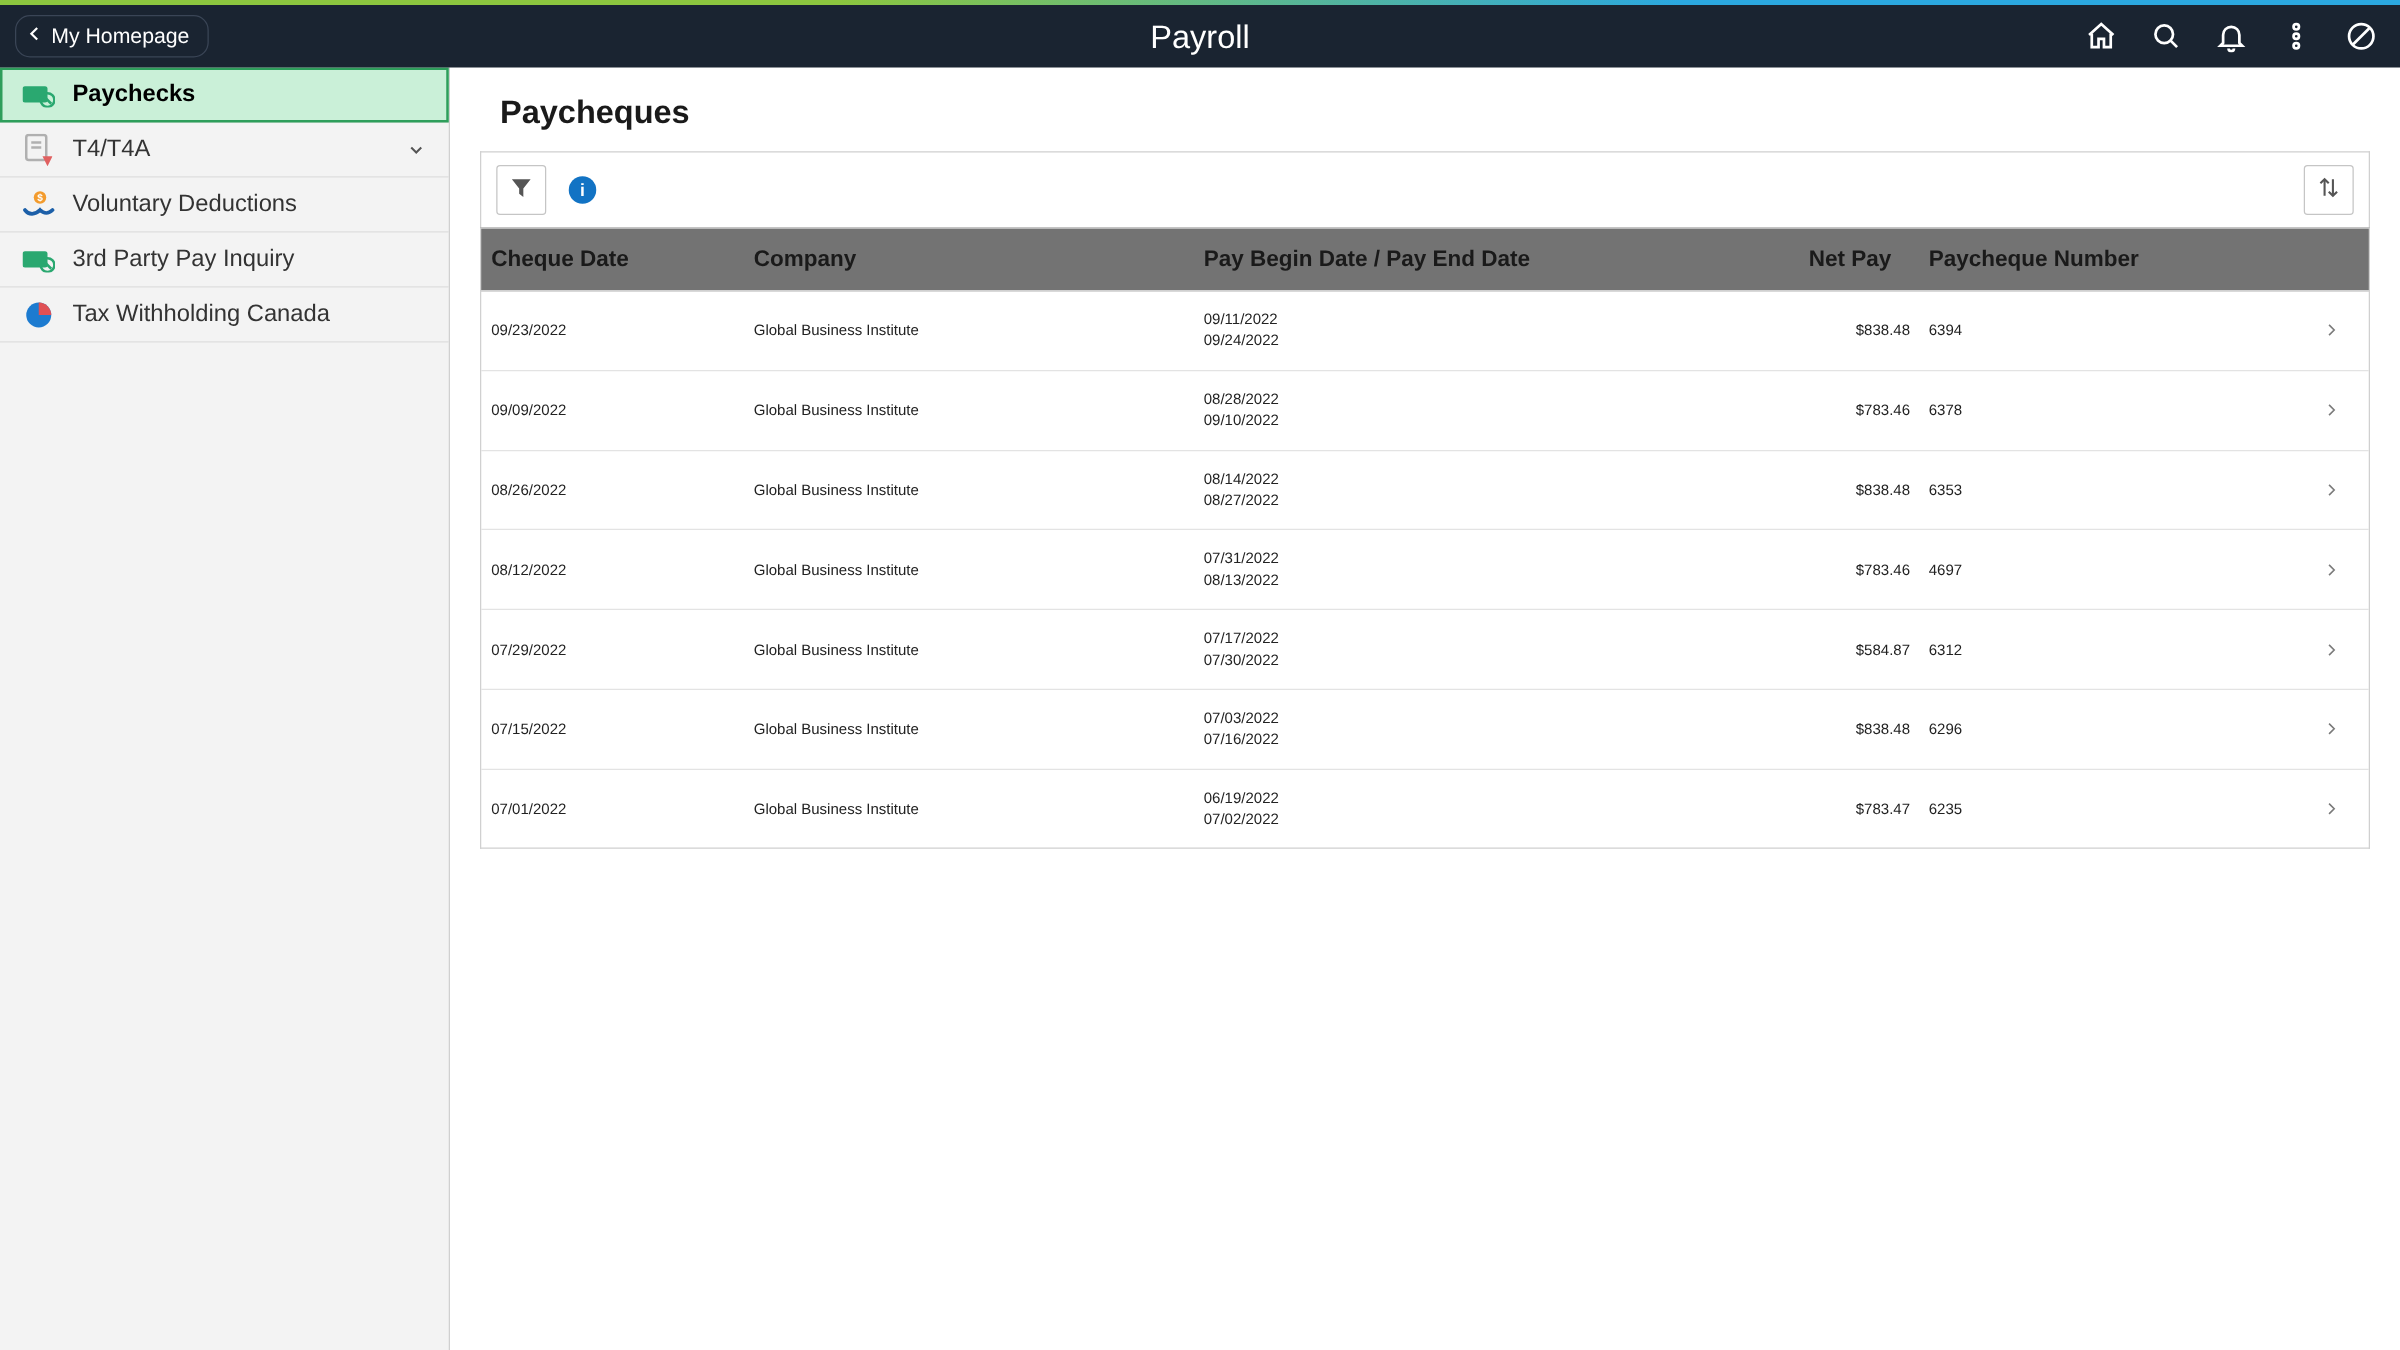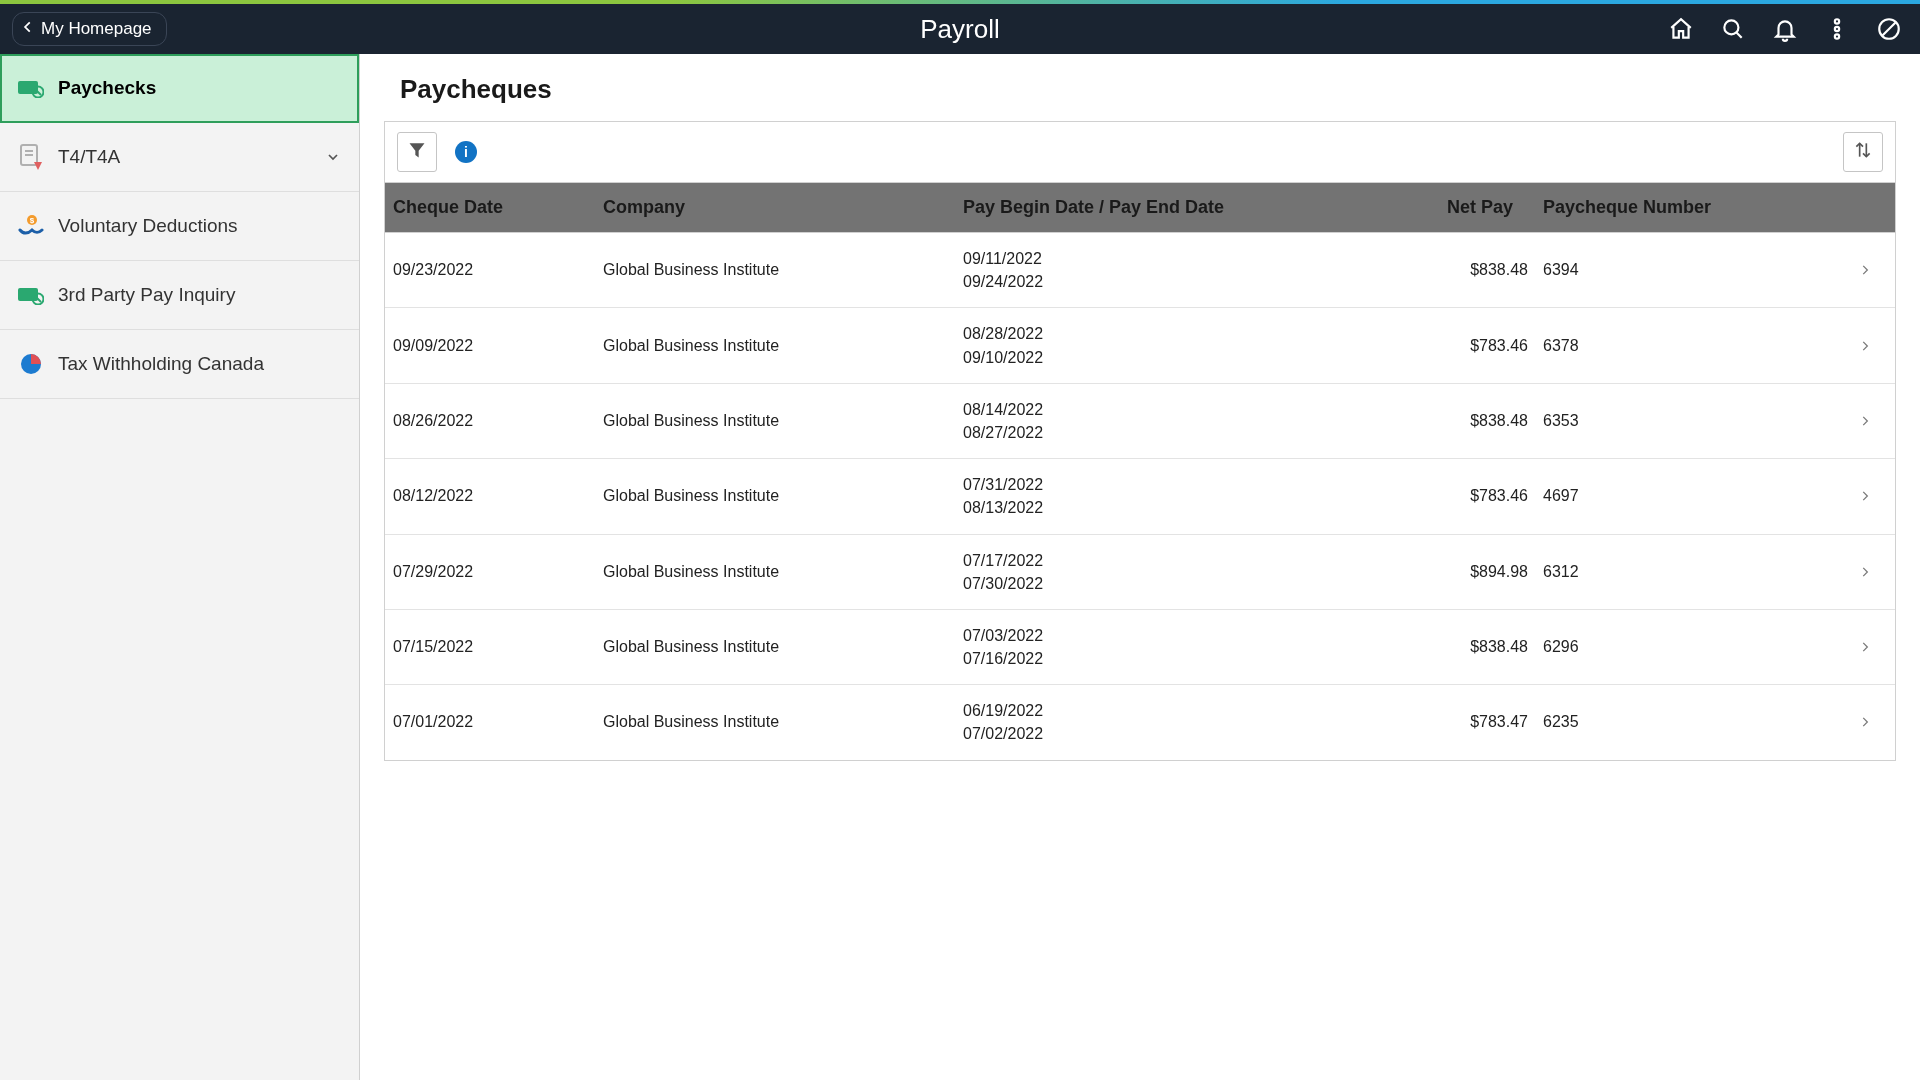--- a/index.html
+++ b/index.html
@@ -26,21 +26,21 @@
   .hdr-icons { margin-left:auto; display:flex; align-items:center; gap:26px; padding-right:10px; }
   .hdr-icons .icn { width:26px; height:26px; display:flex; align-items:center; justify-content:center; cursor:pointer; }
   .hdr-icons svg { width:26px; height:26px; stroke:#fff; fill:none; stroke-width:2; }
 
   .body { display:flex; height:calc(1080px - 54px); }
 
   
   .sidebar { width:360px; border-right:1px solid #d0d0d0; background:#f3f3f3; }
   .nav-item {
     display:flex; align-items:center; gap:14px;
-    padding:0 18px; height:69px;
+    padding:0 18px; height:44px;
     border-bottom:1px solid #dedede; font-size:19px; color:#333;
     cursor:pointer;
   }
   .nav-item.active {
     background:#caf0d8;
     outline:2px solid #2e9e5b;
     outline-offset:-2px;
     font-weight:700; color:#000;
   }
   .nav-item .nav-icn { width:26px; height:26px; display:flex; align-items:center; justify-content:center; flex-shrink:0;}
@@ -71,21 +71,21 @@
     font-weight:700; font-size:18px;
     padding:14px 0 14px 8px;
   }
   .table-body { border:1px solid #d0d0d0; border-top:none; }
   .row {
     display:grid;
     grid-template-columns: 210px 360px 400px 180px 1fr 60px;
     align-items:center;
     border-bottom:1px solid #e3e3e3;
     padding:14px 0 14px 8px;
-    font-size:16px; color:#222;
+    font-size:12px; color:#222;
     cursor:pointer;
   }
   .row:last-child{ border-bottom:none; }
   .dates-stack { line-height:1.45; }
   .net { text-align:right; padding-right:15px; }
   .row-chev { display:flex; align-items:center; justify-content:center; }
   .row-chev svg{ width:14px; height:14px; stroke:#7a7a7a; fill:none; stroke-width:2.2; }
 
   .th-net { text-align:right; padding-right:30px; }
 </style>
@@ -283,21 +283,21 @@
           <div class="row-chev">
             <svg viewBox="0 0 24 24">
               <polyline points="9 5 16 12 9 19"></polyline>
             </svg>
           </div>
         </div>
         <div class="row">
           <div>07/29/2022</div>
           <div>Global Business Institute</div>
           <div class="dates-stack">07/17/2022<br>07/30/2022</div>
-          <div class="net">$894.98</div>
+          <div class="net">$584.87</div>
           <div>6312</div>
           <div class="row-chev">
             <svg viewBox="0 0 24 24">
               <polyline points="9 5 16 12 9 19"></polyline>
             </svg>
           </div>
         </div>
         <div class="row">
           <div>07/15/2022</div>
           <div>Global Business Institute</div>

